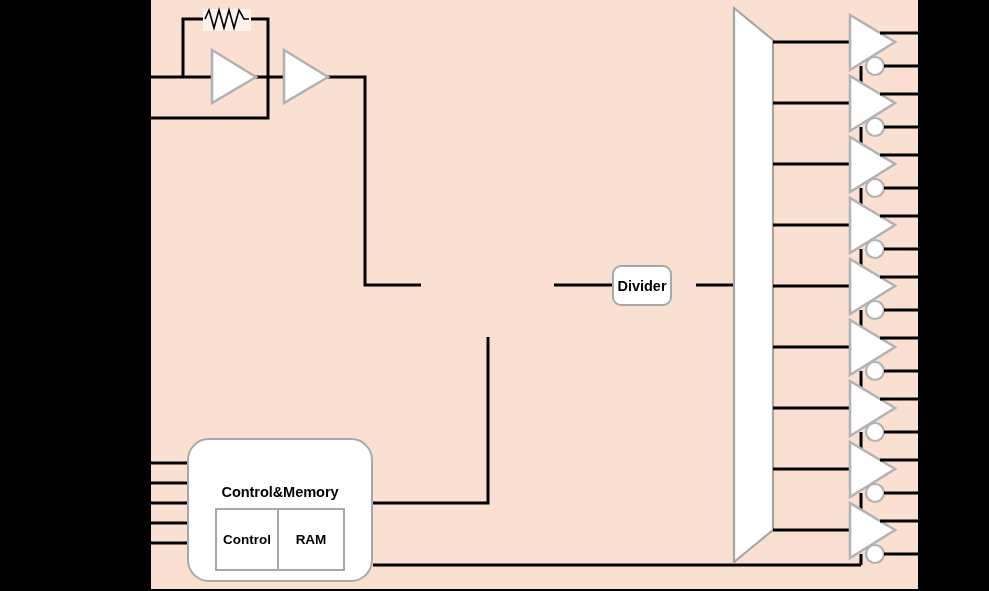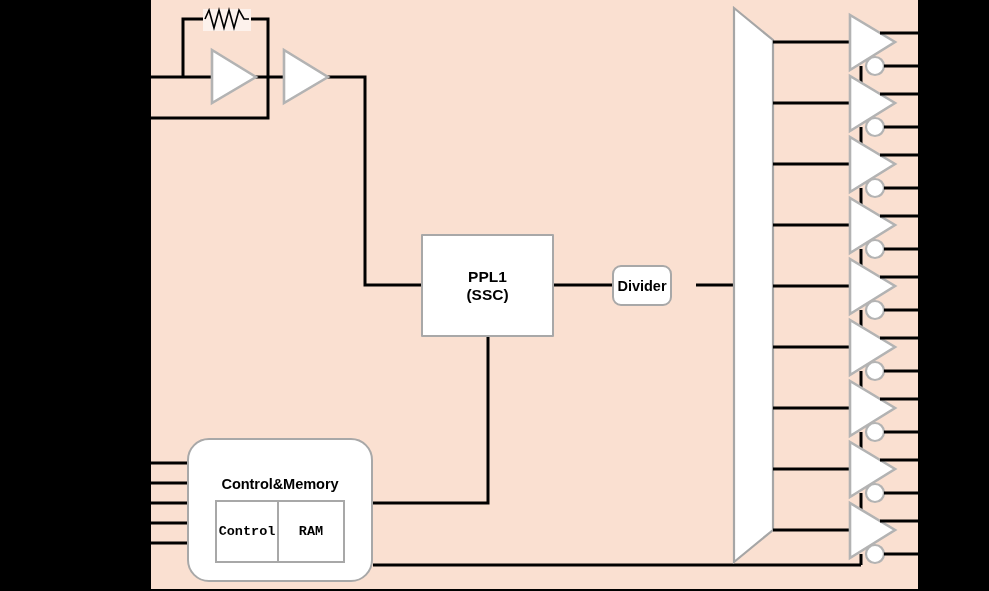--- a/index.html
+++ b/index.html
@@ -81,21 +81,21 @@
   }
   #divider-block {
     left: 612px; top: 265px; width: 60px; height: 41px;
     border-radius: 9px;
     font-size: 14.5px; font-weight: bold;
   }
   #ctrlmem-block {
     left: 187px; top: 438px; width: 186px; height: 144px;
     border-radius: 22px;
     justify-content: flex-start;
-    padding-top: 0;
+    padding-top: 8px;
   }
   #ctrlmem-title {
     font-size: 14.6px;
     font-weight: bold;
     margin-top: 36px;
     letter-spacing: -0.1px;
   }
   #inner-row {
     display: flex;
     margin-top: 8px;
@@ -105,21 +105,20 @@
   .inner-cell {
     box-sizing: border-box;
     height: 59px;
     display: flex;
     align-items: center;
     justify-content: center;
     font-size: 13.5px;
     font-weight: bold;
     color: #000;
     background: #ffffff;
-    font-family: Liberation Mono, monospace;
   }
   #cell-control { width: 62px; border-right: 2px solid #a8a8a8; }
   #cell-ram { width: 64px; }
 </style>
 </head>
 <body>
 
 <div id="root">
 
   <div id="canvas"></div>
@@ -234,24 +233,20 @@
       <path class="wire" d="M773,530 L849,530"></path>
       <path class="tri" d="M850,503 L850,558 L895,530 Z"></path>
       <circle class="bubble" cx="875" cy="554" r="9"></circle>
       <path class="wire" d="M880,521 L918,521"></path>
       <path class="wire" d="M884,554 L918,554"></path>
       <path class="wire" d="M861,554 L861,565"></path>
     </g>
 
   </svg>
 
-  <div class="blk" id="pll-block">
-    <span>PPL1</span>
-    <span>(SSC)</span>
-  </div>
 
   <div class="blk" id="divider-block">
     <span>Divider</span>
   </div>
 
   <div class="blk" id="ctrlmem-block">
     <div id="ctrlmem-title">Control&amp;Memory</div>
     <div id="inner-row">
       <div class="inner-cell" id="cell-control">Control</div>
       <div class="inner-cell" id="cell-ram">RAM</div>

